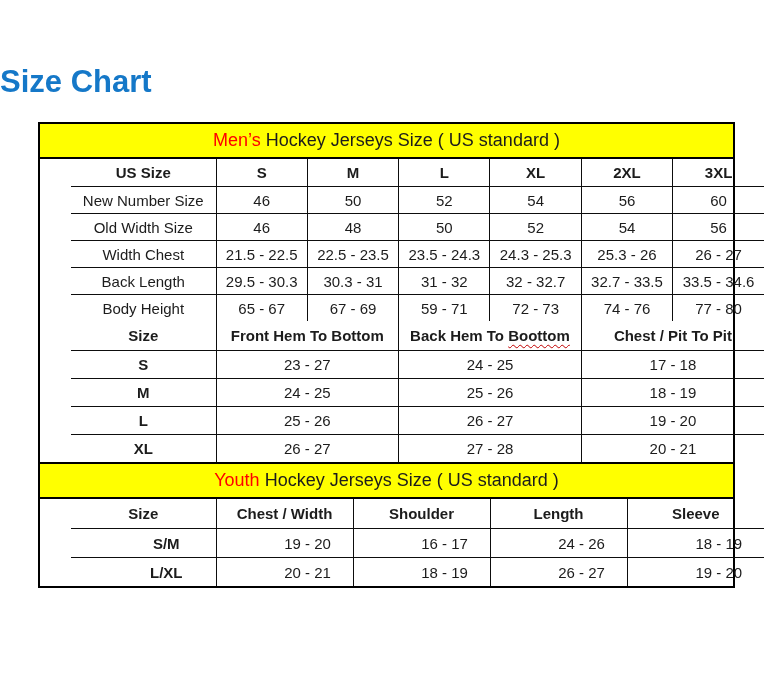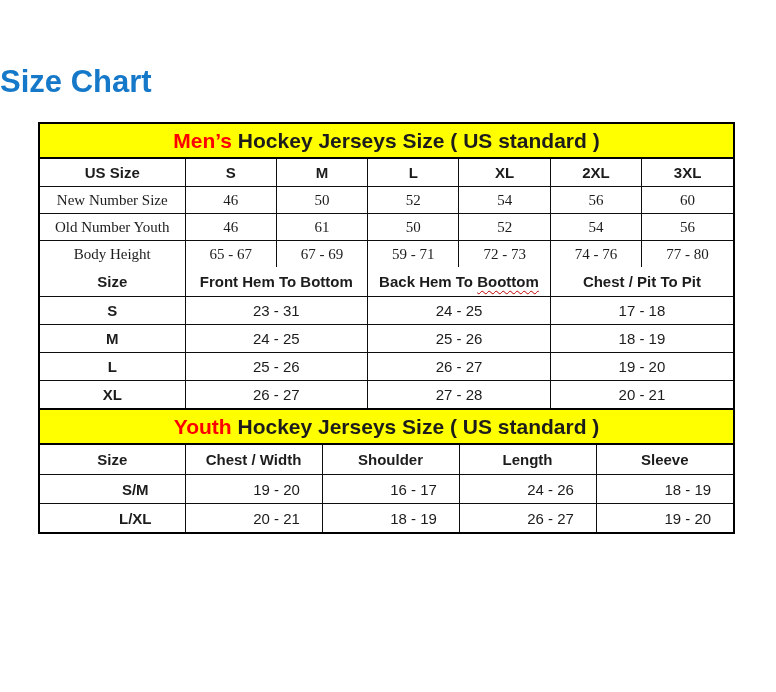--- a/index.html
+++ b/index.html
@@ -21,44 +21,44 @@
   .chart{
     position:absolute;left:38px;top:122px;width:693px;
     border:2px solid var(--border-black,#000);
     background:#fff;
   }
 
   .band{
     background:var(--band-bg,#ffff00);
     height:33px;line-height:33px;
     text-align:center;
-    font-size:21px;font-weight:700;
+    font-size:18px;font-weight:400;
     border-bottom:2px solid var(--border-black,#000);
     white-space:nowrap;
   }
   .band.mid{border-top:2px solid var(--border-black,#000);}
   .band .hl{color:var(--accent-red,#ff0000);}
 
-  table{width:100%;border-collapse:collapse;table-layout:fixed;}
+  table{width:100%;border-collapse:collapse;table-layout:fixed;margin-left:31px;}
   col.c0{width:145px;}
   th,td{
     border:1px solid #0d0d0d;
     text-align:center;vertical-align:middle;
     padding:0 2px;
     font-size:15px;
     overflow:hidden;white-space:nowrap;
   }
   th{font-weight:700;}
   th:first-child,td:first-child{border-left:0;}
   th:last-child,td:last-child{border-right:0;}
   tr:first-child th{border-top:0;}
   tr:last-child td{border-bottom:0;text-align:center;}
 
   .men th{height:27px;}
-  .men td{height:26px;font-family:Liberation Serif, serif;}
+  .men td{height:26px;}
   .women th{height:29px;}
   .women td{height:27px;}
   .youth th{height:29px;}
   .youth td{height:28px;padding-left:48px;}
 
   td.lbl{font-weight:400;}
   .women td.lbl,.youth td.lbl{font-weight:700;}
 
   .squiggle{
     text-decoration-line:underline;
@@ -102,27 +102,45 @@
         <tr>
           <td class="lbl">New Number Size</td>
           <td>46</td>
           <td>50</td>
           <td>52</td>
           <td>54</td>
           <td>56</td>
           <td>60</td>
         </tr>
         <tr>
-          <td class="lbl">Old Number Youth</td>
+          <td class="lbl">Old Width Size</td>
           <td>46</td>
-          <td>61</td>
+          <td>48</td>
           <td>50</td>
           <td>52</td>
           <td>54</td>
           <td>56</td>
+        </tr>
+        <tr>
+          <td class="lbl">Width Chest</td>
+          <td>21.5 - 22.5</td>
+          <td>22.5 - 23.5</td>
+          <td>23.5 - 24.3</td>
+          <td>24.3 - 25.3</td>
+          <td>25.3 - 26</td>
+          <td>26 - 27</td>
+        </tr>
+        <tr>
+          <td class="lbl">Back Length</td>
+          <td>29.5 - 30.3</td>
+          <td>30.3 - 31</td>
+          <td>31 - 32</td>
+          <td>32 - 32.7</td>
+          <td>32.7 - 33.5</td>
+          <td>33.5 - 34.6</td>
         </tr>
         <tr>
           <td class="lbl">Body Height</td>
           <td>65 - 67</td>
           <td>67 - 69</td>
           <td>59 - 71</td>
           <td>72 - 73</td>
           <td>74 - 76</td>
           <td>77 - 80</td>
         </tr>
@@ -139,21 +157,21 @@
         </colgroup>
       <tbody>
         <tr>
           <th>Size</th>
           <th>Front Hem To Bottom</th>
           <th><span>Back Hem To</span> <span class="squiggle">Boottom</span></th>
           <th>Chest / Pit To Pit</th>
         </tr>
         <tr>
           <td class="lbl">S</td>
-          <td>23 - 31</td>
+          <td>23 - 27</td>
           <td>24 - 25</td>
           <td>17 - 18</td>
         </tr>
         <tr>
           <td class="lbl">M</td>
           <td>24 - 25</td>
           <td>25 - 26</td>
           <td>18 - 19</td>
         </tr>
         <tr>

